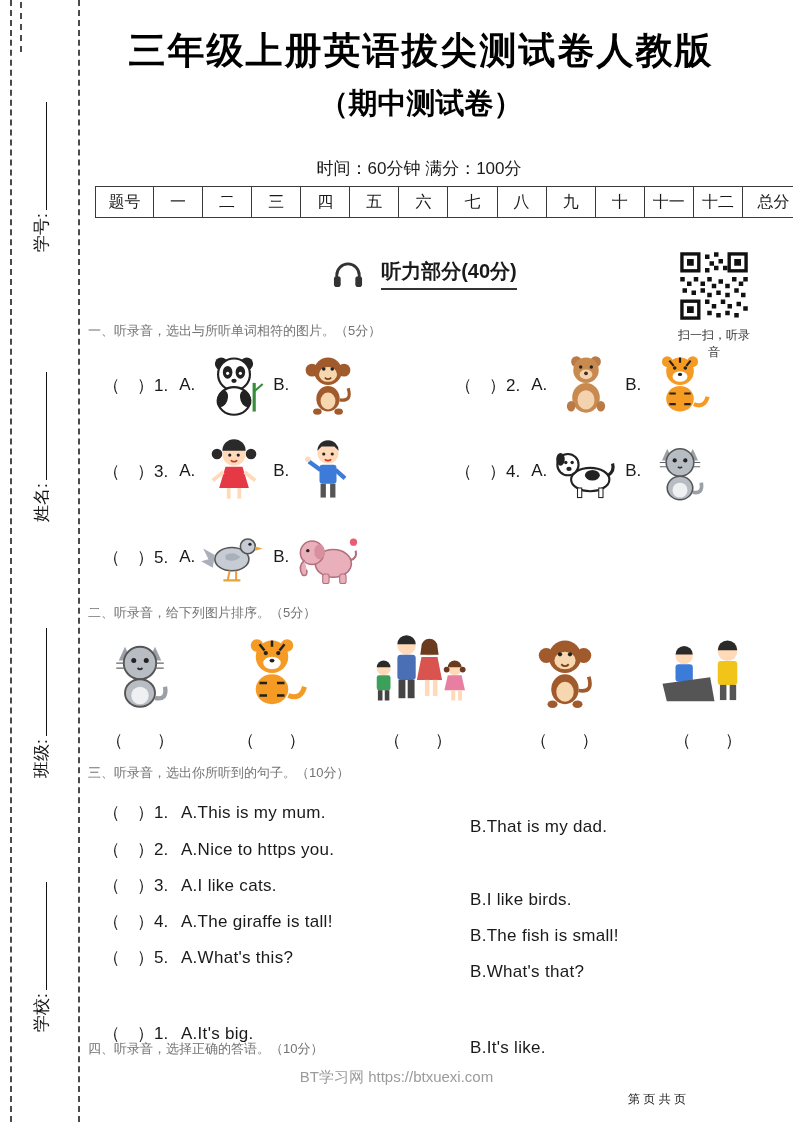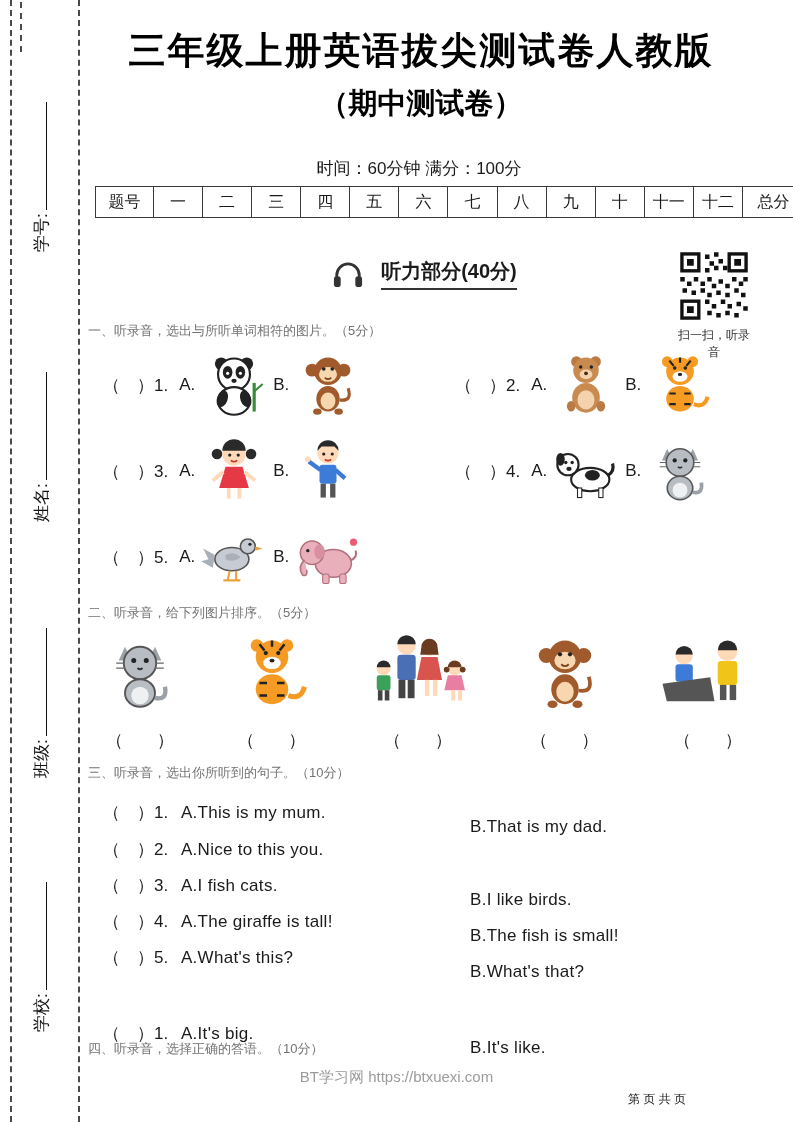--- a/index.html
+++ b/index.html
@@ -455,25 +455,25 @@
 
 <div class="abs sec-heading" style="top:764px">三、听录音，选出你所听到的句子。（10分）</div>
 
 <div class="s3-row" style="top:801px">
   <span class="prefix">（　）1.</span>
   <span class="a-col">A.This is my mum.</span>
   <span class="b-col">B.That is my dad.</span>
 </div>
 <div class="s3-row" style="top:838px">
   <span class="prefix">（　）2.</span>
-  <span class="a-col">A.Nice to this you.</span>
+  <span class="a-col">A.Nice to https you.</span>
 </div>
 <div class="s3-row" style="top:874px">
   <span class="prefix">（　）3.</span>
-  <span class="a-col">A.I fish cats.</span>
+  <span class="a-col">A.I like cats.</span>
   <span class="b-col">B.I like birds.</span>
 </div>
 <div class="s3-row" style="top:910px">
   <span class="prefix">（　）4.</span>
   <span class="a-col">A.The giraffe is tall!</span>
   <span class="b-col">B.The fish is small!</span>
 </div>
 <div class="s3-row" style="top:946px">
   <span class="prefix">（　）5.</span>
   <span class="a-col">A.What's this?</span>

